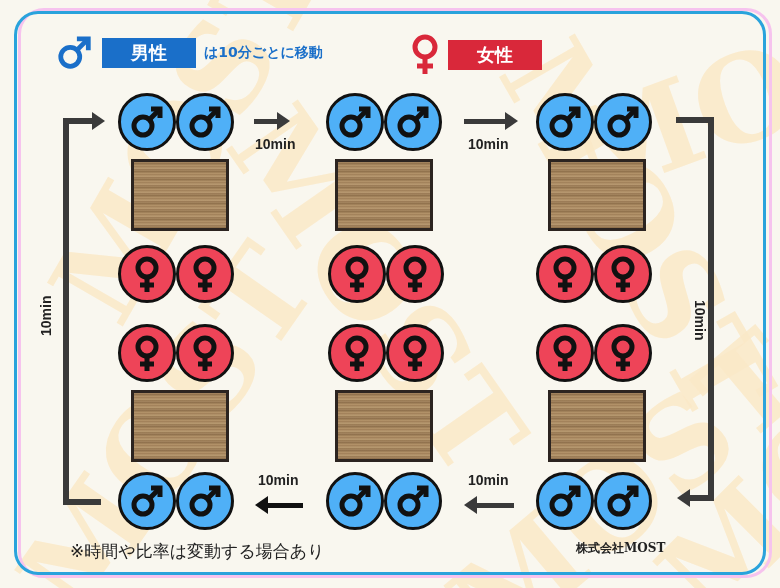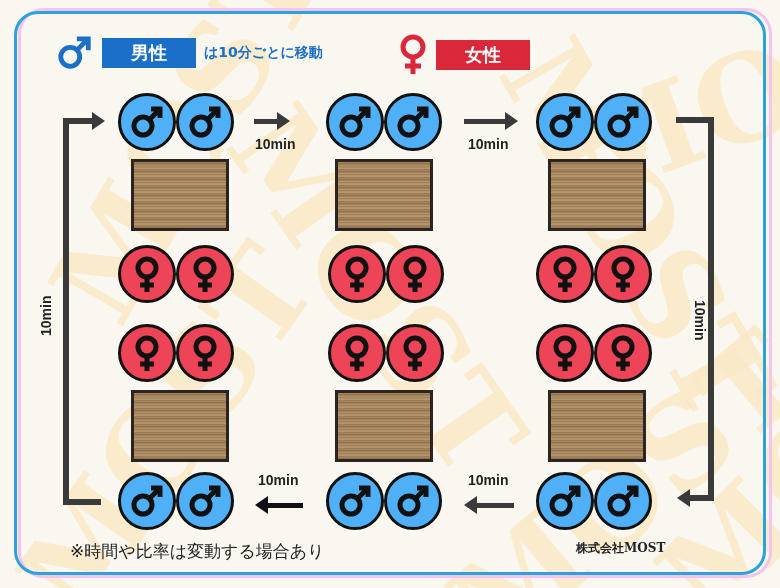--- a/index.html
+++ b/index.html
@@ -39,21 +39,21 @@
 
 <div class="legend" style="left:56px;">
   <svg width="38" height="38" viewBox="0 0 40 40">
     <circle cx="15" cy="24" r="10" fill="none" stroke="#1a6fc9" stroke-width="5"></circle>
     <line x1="22" y1="17" x2="34" y2="5" stroke="#1a6fc9" stroke-width="5"></line>
     <polyline points="22,5 34,5 34,17" fill="none" stroke="#1a6fc9" stroke-width="5"></polyline>
   </svg>
   <span class="tag" style="background:#1a6fc9;">男性</span>
   <span class="txt" style="color:#1a6fc9;">は10分ごとに移動</span>
 </div>
-<div class="legend" style="left:398px;">
+<div class="legend" style="left:410px;">
   <svg width="30" height="42" viewBox="0 0 30 42">
     <circle cx="15" cy="13" r="10" fill="none" stroke="#d9283a" stroke-width="5"></circle>
     <line x1="15" y1="23" x2="15" y2="40" stroke="#d9283a" stroke-width="5"></line>
     <line x1="7" y1="32" x2="23" y2="32" stroke="#d9283a" stroke-width="5"></line>
   </svg>
   <span class="tag" style="background:#d9283a;">女性</span>
 </div>
 
 <svg width="0" height="0" style="position:absolute">
   <defs>

